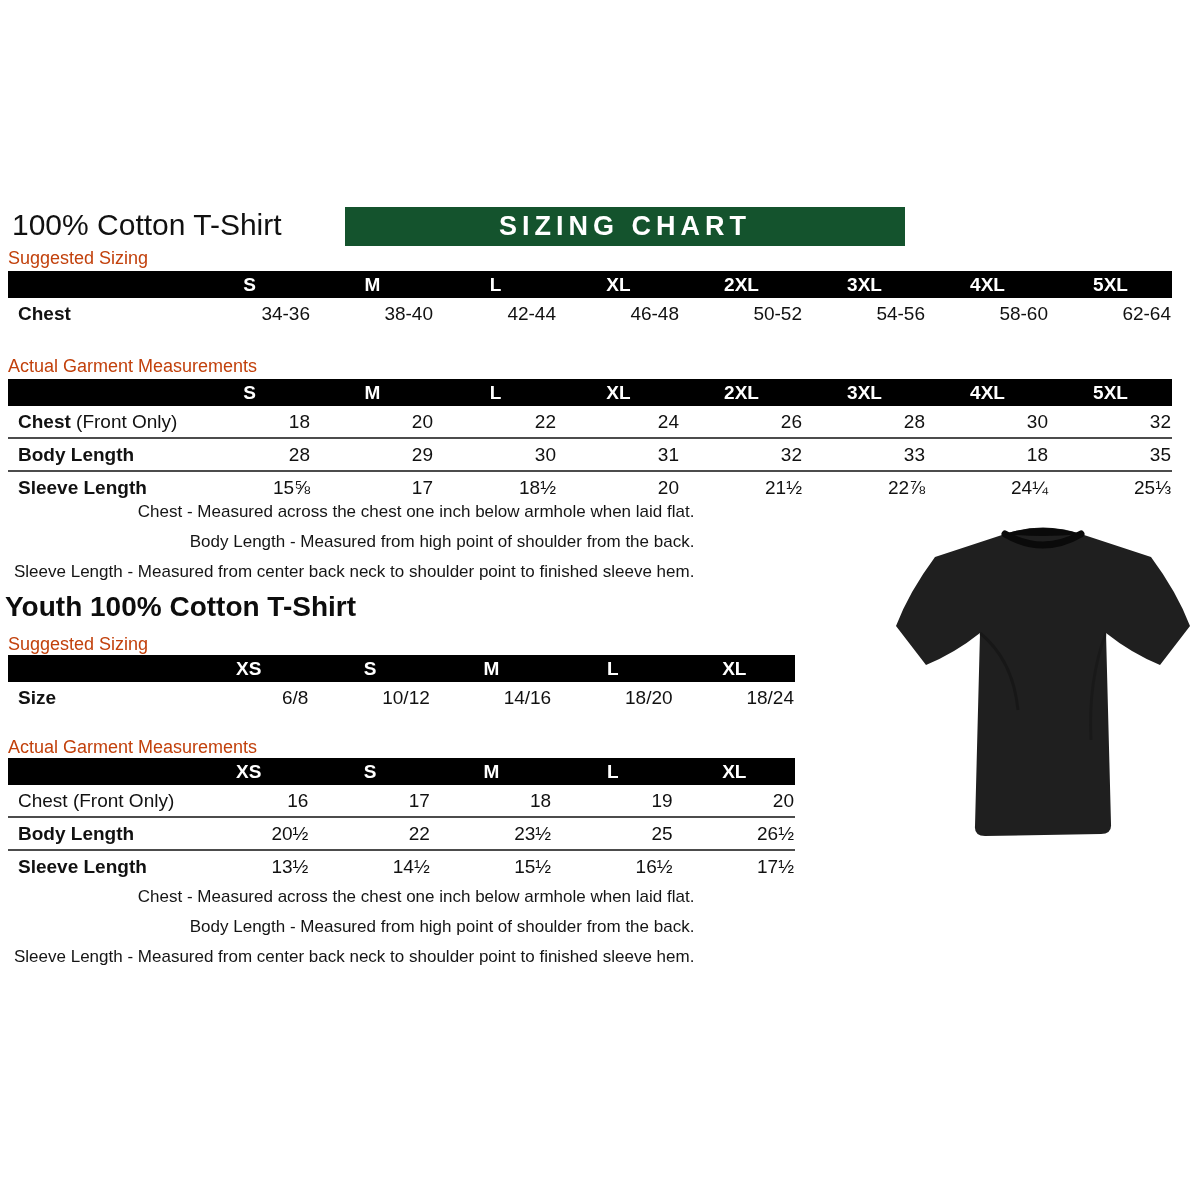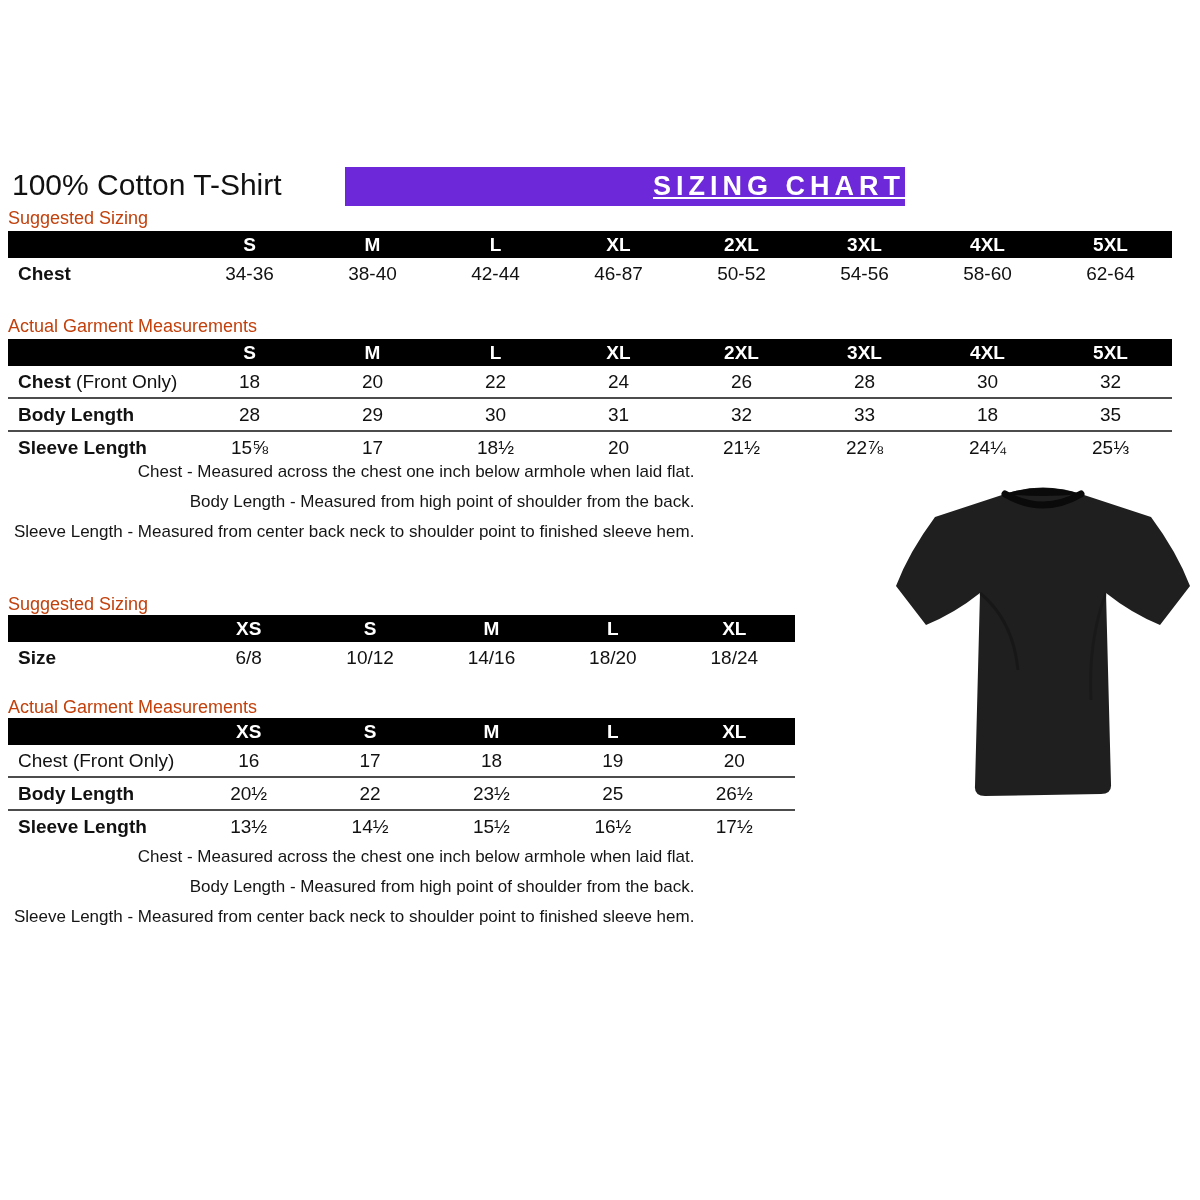--- a/index.html
+++ b/index.html
@@ -1,39 +1,39 @@
 <!DOCTYPE html>
 <html><head>
 <meta charset="utf-8">
 <style>
   html,body{margin:0;padding:0;background:#fff;}
   #page{
     position:relative;width:1200px;height:1044px;background:#fff;overflow:hidden;
-    font-family:"Liberation Sans",sans-serif;color:#1a1a1a;
+    font-family:"Liberation Sans",sans-serif;color:#1a1a1a;margin-top:40px;
   }
   .abs{position:absolute;}
   .h1{font-size:30px;font-weight:400;color:#111;white-space:nowrap;}
   .h1-bold{font-size:28px;font-weight:700;color:#0d0d0d;white-space:nowrap;}
   .banner{
-    background:#6d28d9;color:#fff;text-align:right;
+    background:#14532d;color:#fff;text-align:center;
     font-size:27px;font-weight:700;letter-spacing:5px;
-    height:39px;line-height:39px;text-decoration:underline;
+    height:39px;line-height:39px;
   }
   .section-label{font-size:18px;color:#c2410c;white-space:nowrap;}
   table.size-table{border-collapse:collapse;table-layout:fixed;}
   table.size-table thead th{
     background:#000;color:#fff;font-weight:700;font-size:19px;
     height:27px;padding:0;text-align:center;vertical-align:middle;
   }
   table.size-table tbody th{
     text-align:left;padding:0 0 0 10px;font-size:19px;font-weight:400;
     height:29px;vertical-align:middle;white-space:nowrap;color:#111;
   }
   table.size-table tbody td{
-    text-align:center;font-size:19px;height:29px;vertical-align:middle;color:#111;
+    text-align:right;font-size:19px;height:29px;vertical-align:middle;color:#111;
   }
   table.size-table tbody th .main.b{font-weight:700;}
   table.size-table tbody th .note{font-weight:400;}
   table.lined tbody tr+tr{border-top:2px solid #4c4c4c;}
   .notes div{font-size:17px;color:#151515;line-height:30px;white-space:nowrap;text-align:right;}
   .tee-wrap{width:300px;height:340px;}
 </style>
 </head>
 <body>
 
@@ -58,21 +58,21 @@
           <th>4XL</th>
           <th>5XL</th>
         </tr>
       </thead>
       <tbody>
         <tr>
           <th><span class="main b">Chest</span></th>
           <td>34-36</td>
           <td>38-40</td>
           <td>42-44</td>
-          <td>46-87</td>
+          <td>46-48</td>
           <td>50-52</td>
           <td>54-56</td>
           <td>58-60</td>
           <td>62-64</td>
         </tr>
       </tbody>
     </table>
 
   <div class="abs section-label" style="left:8px;top:316px;">Actual Garment Measurements</div>
 
@@ -126,20 +126,21 @@
         </tr>
       </tbody>
     </table>
 
   <div class="abs notes" style="left:14px;top:457px;">
       <div>Chest - Measured across the chest one inch below armhole when laid flat.</div>
       <div>Body Length - Measured from high point of shoulder from the back.</div>
       <div>Sleeve Length - Measured from center back neck to shoulder point to finished sleeve hem.</div>
     </div>
 
+  <div class="abs h1-bold" style="left:5px;top:551px;">Youth 100% Cotton T-Shirt</div>
 
   <div class="abs section-label" style="left:8px;top:594px;">Suggested Sizing</div>
 
   <table class="abs size-table plain" style="left:8px;top:615px;width:787px;">
       <thead>
         <tr>
           <th style="width: 180px;"></th>
           <th>XS</th>
           <th>S</th>
           <th>M</th>

